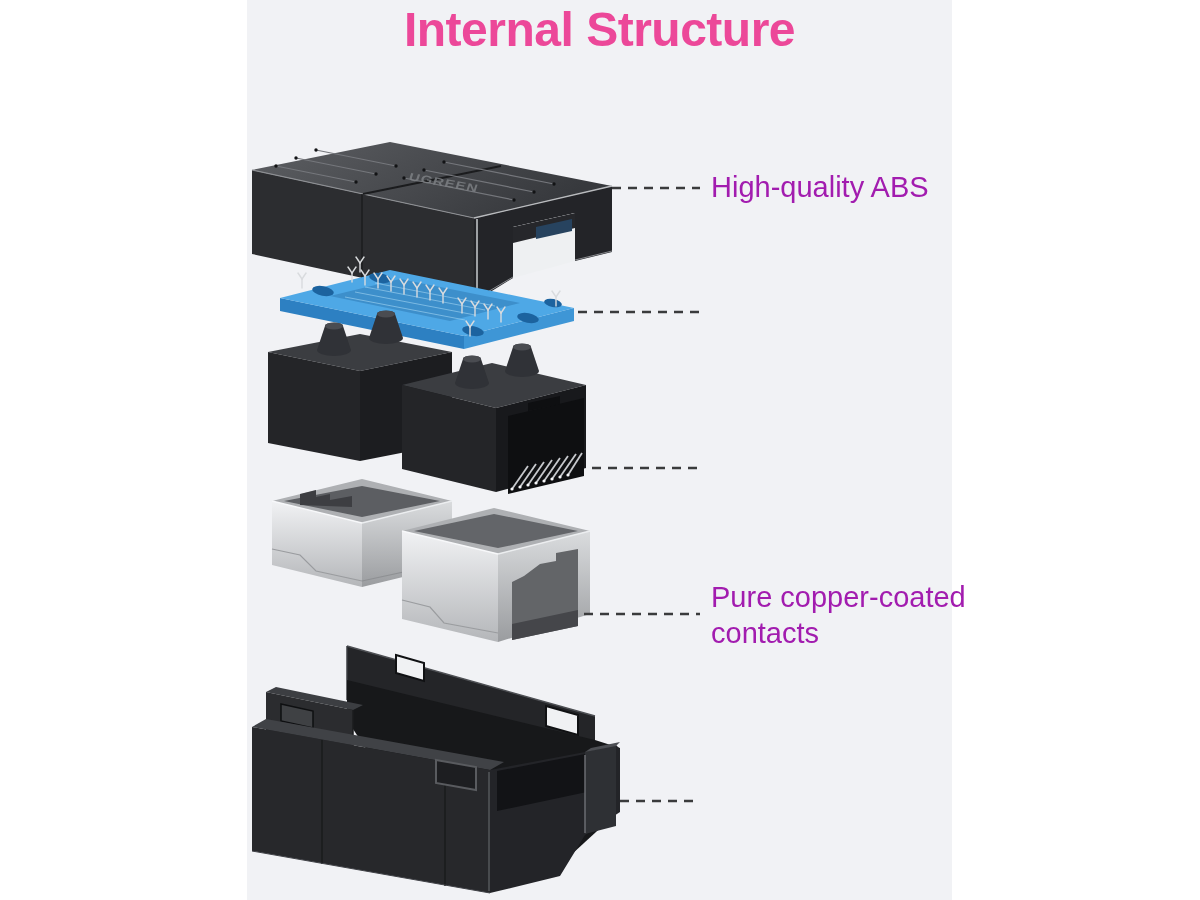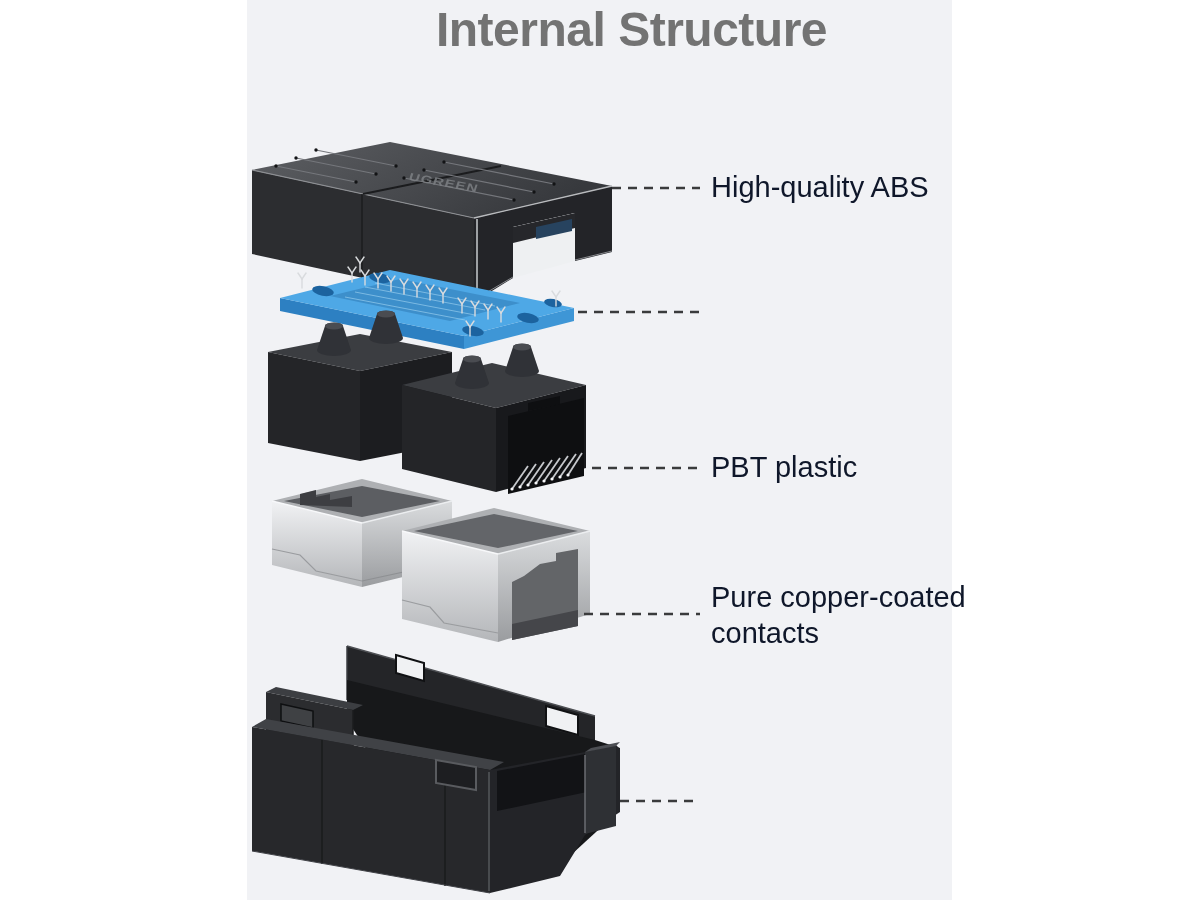--- a/index.html
+++ b/index.html
@@ -1,21 +1,21 @@
 <!DOCTYPE html>
 <html><head>
 <meta charset="utf-8">
 <style>
   html,body{margin:0;padding:0;background:#fff;}
   .stage{position:relative;width:1200px;height:900px;background:#ffffff;
          font-family:"Liberation Sans",sans-serif;overflow:hidden;}
   .panel{position:absolute;left:247px;top:0;width:705px;height:900px;background:#f1f2f5;}
   .title{position:absolute;left:247px;top:2px;width:705px;text-align:center;
-         font-size:48px;font-weight:700;color:#737373;letter-spacing:-0.5px;margin-left:32px;}
-  .callout{position:absolute;font-size:29px;line-height:36px;color:#0f172a;
+         font-size:48px;font-weight:700;color:#ec4899;letter-spacing:-0.5px;}
+  .callout{position:absolute;font-size:29px;line-height:36px;color:#a21caf;
            white-space:pre-line;}
   #c0{left:711px;top:169px}
   #c1{left:711px;top:292px}
   #c2{left:711px;top:449px}
   #c3{left:711px;top:579px}
   #c4{left:711px;top:767px}
   svg.art{position:absolute;left:0;top:0;}
 </style>
 </head>
 <body>
@@ -236,16 +236,15 @@
     <g stroke-width="2.5" stroke-dasharray="9 7">
       <line x1="612" y1="188" x2="700" y2="188" stroke="#3a3b3c"></line>
       <line x1="578" y1="312" x2="704" y2="312" stroke="#3a3b3c"></line>
       <line x1="592" y1="468" x2="700" y2="468" stroke="#3a3b3c"></line>
       <line x1="584" y1="614" x2="700" y2="614" stroke="#3a3b3c"></line>
       <line x1="620" y1="801" x2="700" y2="801" stroke="#3a3b3c"></line>
     </g>
   </svg>
 
   <div class="callout" id="c0">High-quality ABS</div>
-  <div class="callout" id="c2">PBT plastic</div>
   <div class="callout" id="c3">Pure copper-coated
 contacts</div>
 </div>
 
 </body></html>

